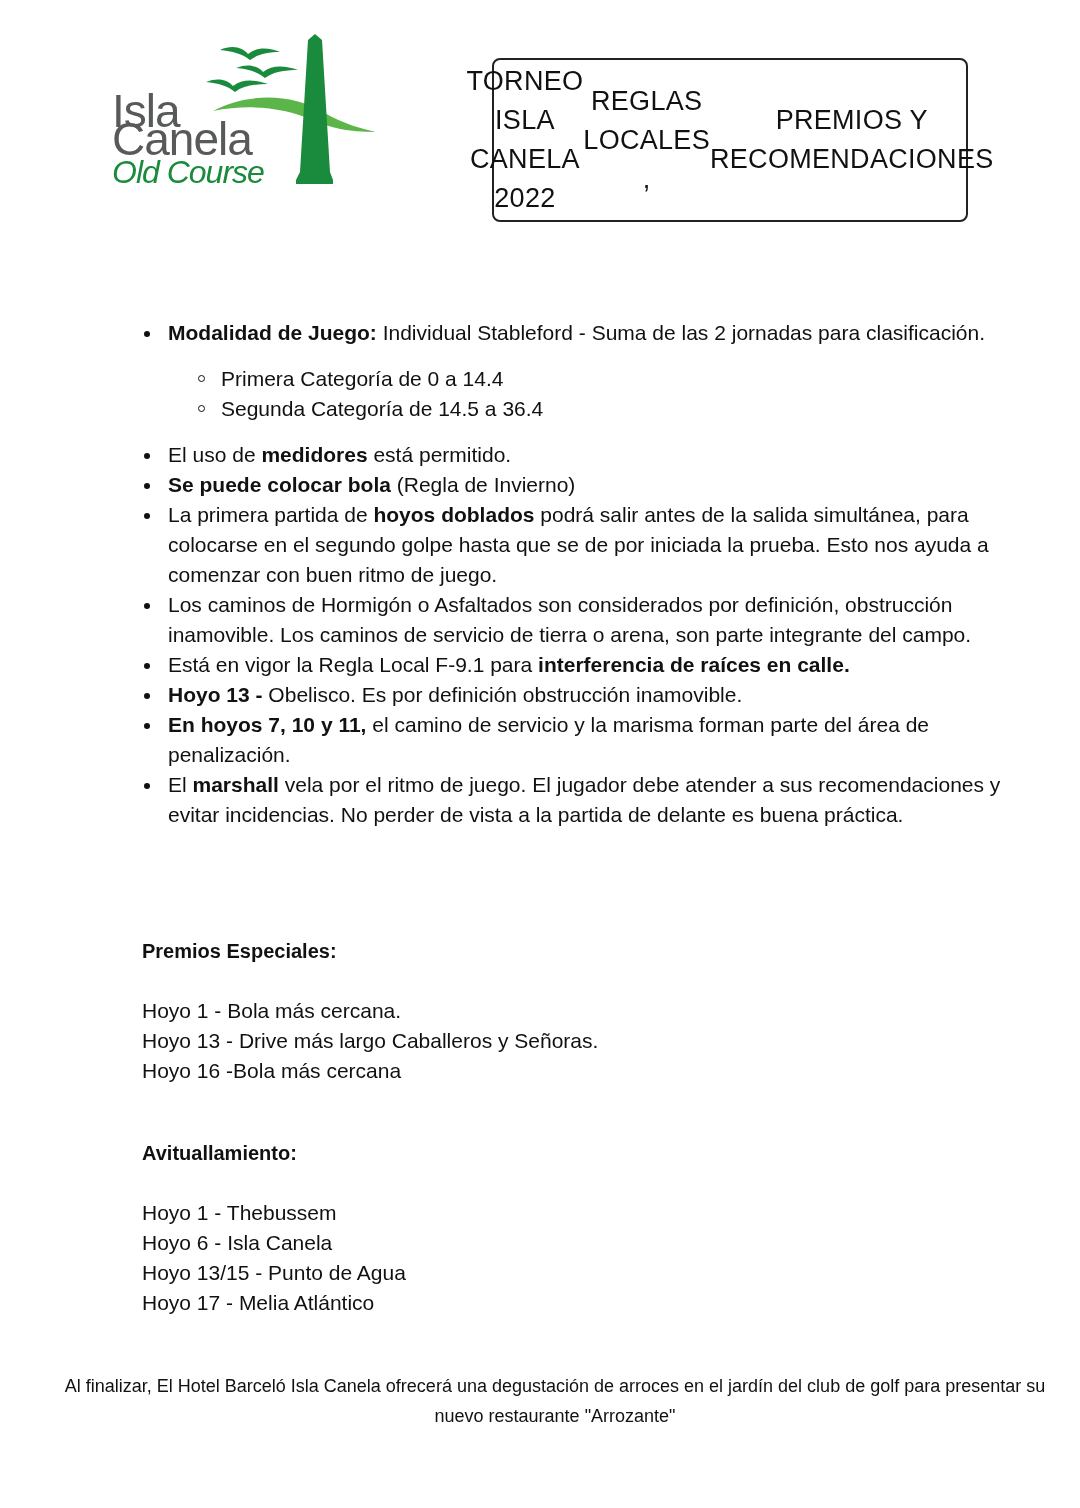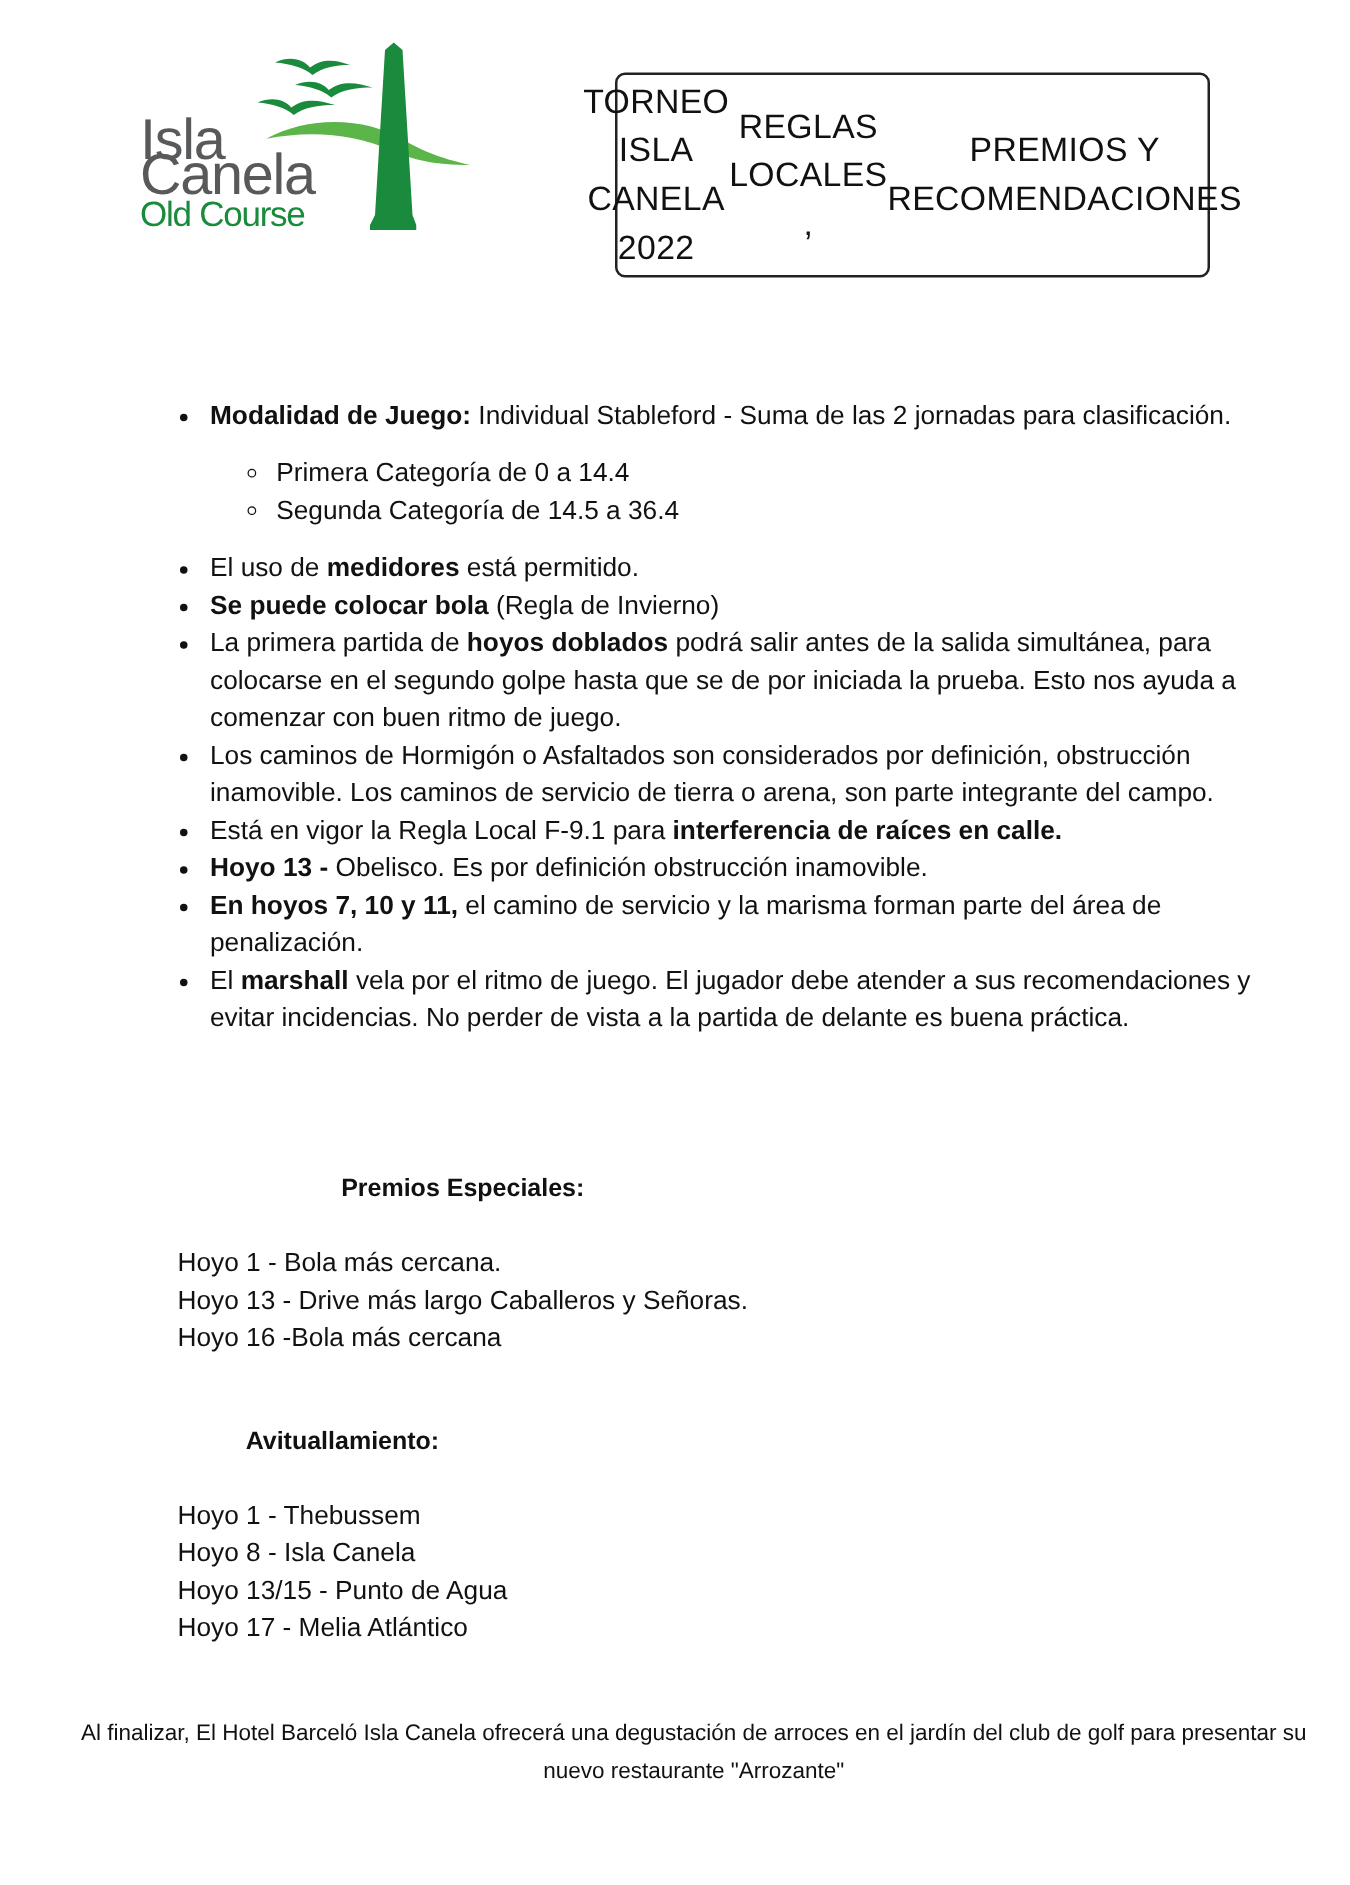--- a/index.html
+++ b/index.html
@@ -8,22 +8,22 @@
       font-family: "Liberation Sans", "DejaVu Sans", sans-serif; color: #111;
     }
     .logo { position: absolute; left: 108px; top: 32px; width: 275px; height: 160px; }
     .logo-text-1, .logo-text-2 {
       position: absolute; left: 4px; font-family: "Liberation Sans", sans-serif;
       color: #58595b; font-size: 46px; line-height: 46px; letter-spacing: -1px;
     }
     .logo-text-1 { top: 56px; }
     .logo-text-2 { top: 84px; }
     .logo-text-3 {
-      position: absolute; left: 4px; top: 126px; 
-      color: #1a8a3c; font-size: 28px; line-height: 28px; letter-spacing: -1px;
+      position: absolute; left: 4px; top: 126px; font-style: italic;
+      color: #1a8a3c; font-size: 32px; line-height: 28px; letter-spacing: -1px;
     }
     .logo svg { position: absolute; left: 0; top: 0; }
 
     .title-box {
       position: absolute; left: 492px; top: 58px; width: 476px; height: 164px;
       border: 2px solid #222; border-radius: 8px; box-sizing: border-box;
       display: flex; flex-direction: row; justify-content: center; align-items: center;
     }
     .title-line {
       font-size: 27px; line-height: 39px; color: #111; letter-spacing: 0.3px; text-align: center;
@@ -38,21 +38,21 @@
     }
     ul.sub { list-style: none; margin: 16px; padding: 0 0 0 12px; }
     ul.sub > li { position: relative; padding-left: 25px; }
     ul.sub > li::before {
       content: ""; position: absolute; left: 2px; top: 11px; width: 5px; height: 5px;
       border-radius: 50%; border: 1.5px solid #111; background: #fff;
     }
     b { font-weight: 700; }
 
     .section { position: absolute; left: 142px; font-size: 21px; line-height: 30px; }
-    .section-heading { font-weight: 700; font-size: 20px; margin-bottom: 30px; text-align: center; }
+    .section-heading { font-weight: 700; font-size: 20px; margin-bottom: 30px; }
     .premios { top: 936px; }
     .avit { top: 1138px; }
 
     .footer {
       position: absolute; left: 60px; top: 1371px; width: 990px; text-align: center;
       font-size: 18px; line-height: 30px;
     }
   </style>
 </head>
 <body>
@@ -118,18 +118,18 @@
 <div class="section premios">
   <div class="section-heading">Premios Especiales:</div>
   <div>Hoyo 1 - Bola más cercana.</div>
   <div>Hoyo 13 - Drive más largo Caballeros y Señoras.</div>
   <div>Hoyo 16 -Bola más cercana</div>
 </div>
 
 <div class="section avit">
   <div class="section-heading">Avituallamiento:</div>
   <div>Hoyo 1 - Thebussem</div>
-  <div>Hoyo 8 - Isla Canela</div>
+  <div>Hoyo 6 - Isla Canela</div>
   <div>Hoyo 13/15 - Punto de Agua</div>
   <div>Hoyo 17 - Melia Atlántico</div>
 </div>
 
 <div class="footer">Al finalizar, El Hotel Barceló Isla Canela ofrecerá una degustación de arroces en el jardín del club de golf para presentar su nuevo restaurante "Arrozante"</div>
 
 </body></html>

